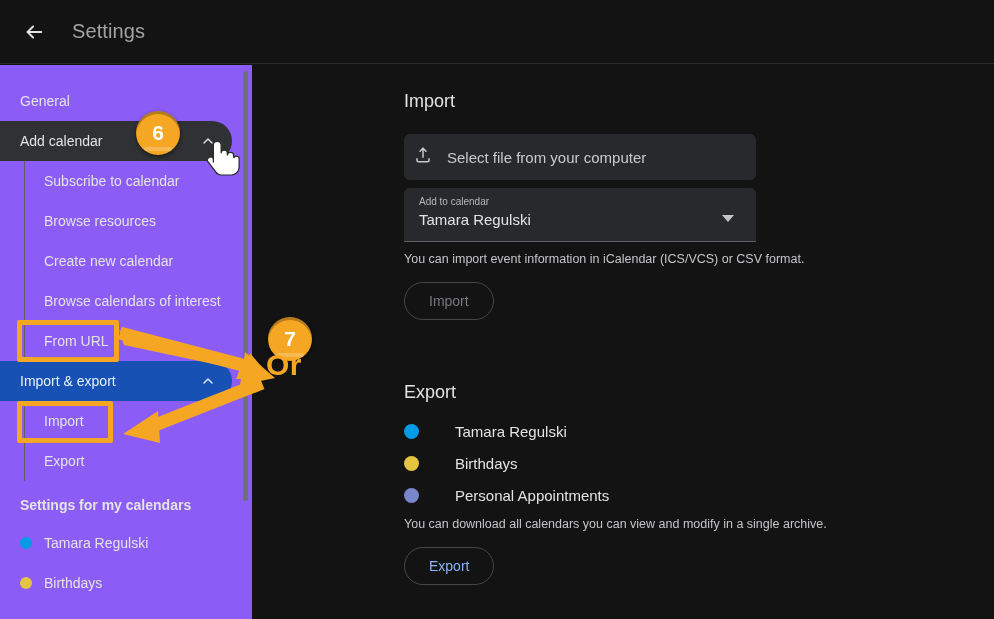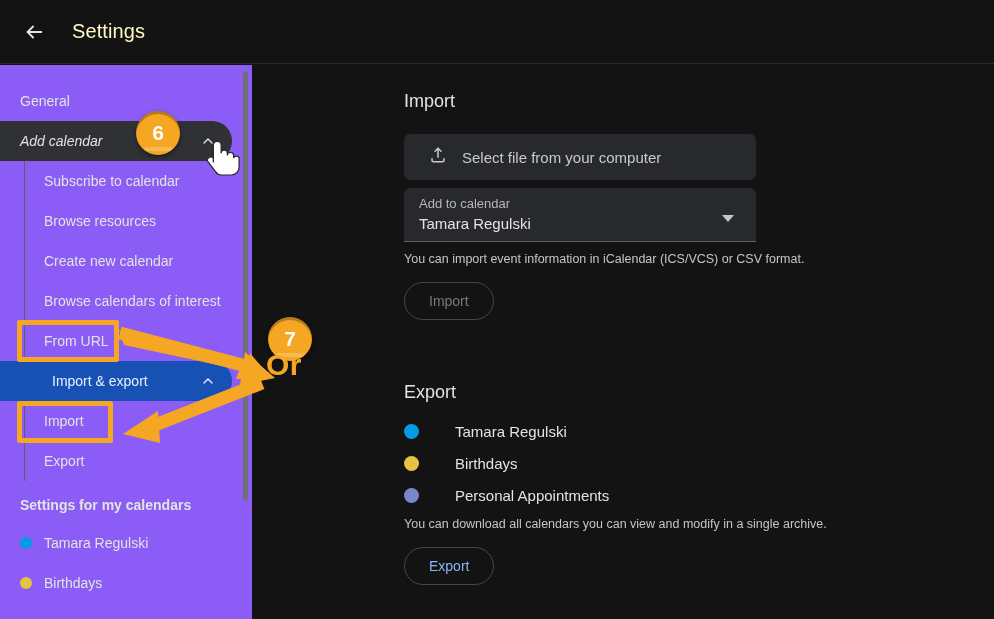--- a/index.html
+++ b/index.html
@@ -19,38 +19,38 @@
     display: flex; align-items: center;
   }
   .back-btn {
     width: 40px; height: 40px; margin-left: 14px;
     display: flex; align-items: center; justify-content: center;
     border-radius: 50%; cursor: pointer;
   }
   .back-btn svg { display:block; }
   .page-title {
     margin-left: 18px;
-    font-size: 20px; color: #fef9c3; letter-spacing: .1px;
+    font-size: 20px; color: #a3a3a3; letter-spacing: .1px;
   }
 
   
   .sidebar {
     position: absolute; left: 0; top: 65px; width: 252px; height: 608px;
     background: #8b5cf6; overflow: hidden;
   }
   .nav-row {
     position: relative; height: 40px; display: flex; align-items: center;
     border-radius: 0 20px 20px 0;
     cursor: pointer;
   }
   .nav-top { width: 232px; padding-left: 20px; }
   .nav-top .nav-label { font-size: 14px; color: #e3e3e3; }
-  .nav-row.hovered { background: #303134; font-style: italic; }
+  .nav-row.hovered { background: #303134; }
   .nav-row.selected { background: #1851b4; }
-  .nav-row.selected .nav-label { color: #e8f0fe; font-weight: 400; margin-left: 32px; }
+  .nav-row.selected .nav-label { color: #e8f0fe; font-weight: 400; }
   .chev {
     position: absolute; right: 16px; top: 50%; transform: translateY(-50%);
     width: 16px; height: 16px;
   }
   .sub-wrap { position: relative; padding-left: 24px; }
   .sub-wrap:before {
     content: ""; position: absolute; left: 24px; top: 0; bottom: 0;
     width: 1px; background: #5f6063;
   }
   .sub-row {
@@ -73,30 +73,30 @@
   }
 
   
   .main {
     position: absolute; left: 404px; top: 65px; width: 560px; height: 554px;
   }
   .sec-title { font-size: 18px; color: #e3e3e3; font-weight: 400; }
   .file-box {
     width: 352px; height: 46px; margin-top: 22px;
     background: #28292c; border-radius: 6px;
-    display: flex; align-items: center; padding-left: 25px; cursor: pointer;
+    display: flex; align-items: center; padding-left: 10px; cursor: pointer;
   }
   .file-box .lbl { margin-left: 15px; font-size: 15px; color: #c9cacd; }
   .select-box {
     width: 352px; height: 54px; margin-top: 8px;
     background: #28292c; border-radius: 6px 6px 0 0;
     border-bottom: 1px solid #5f6063;
     padding: 8px 0 0 15px; position: relative; cursor: pointer;
   }
-  .select-box .mini { font-size: 13px; color: #b6b7ba; }
+  .select-box .mini { font-size: 10px; color: #b6b7ba; }
   .select-box .val { font-size: 15px; color: #e3e3e3; margin-top: 4px; }
   .caret {
     position: absolute; right: 22px; top: 27px;
     width: 0; height: 0;
     border-left: 6px solid transparent; border-right: 6px solid transparent;
     border-top: 7px solid #c4c5c8;
   }
   .helper { margin-top: 10px; font-size: 12.5px; color: #c4c5c8; }
   .pill-btn {
     margin-top: 16px; height: 38px; padding: 0 24px;

